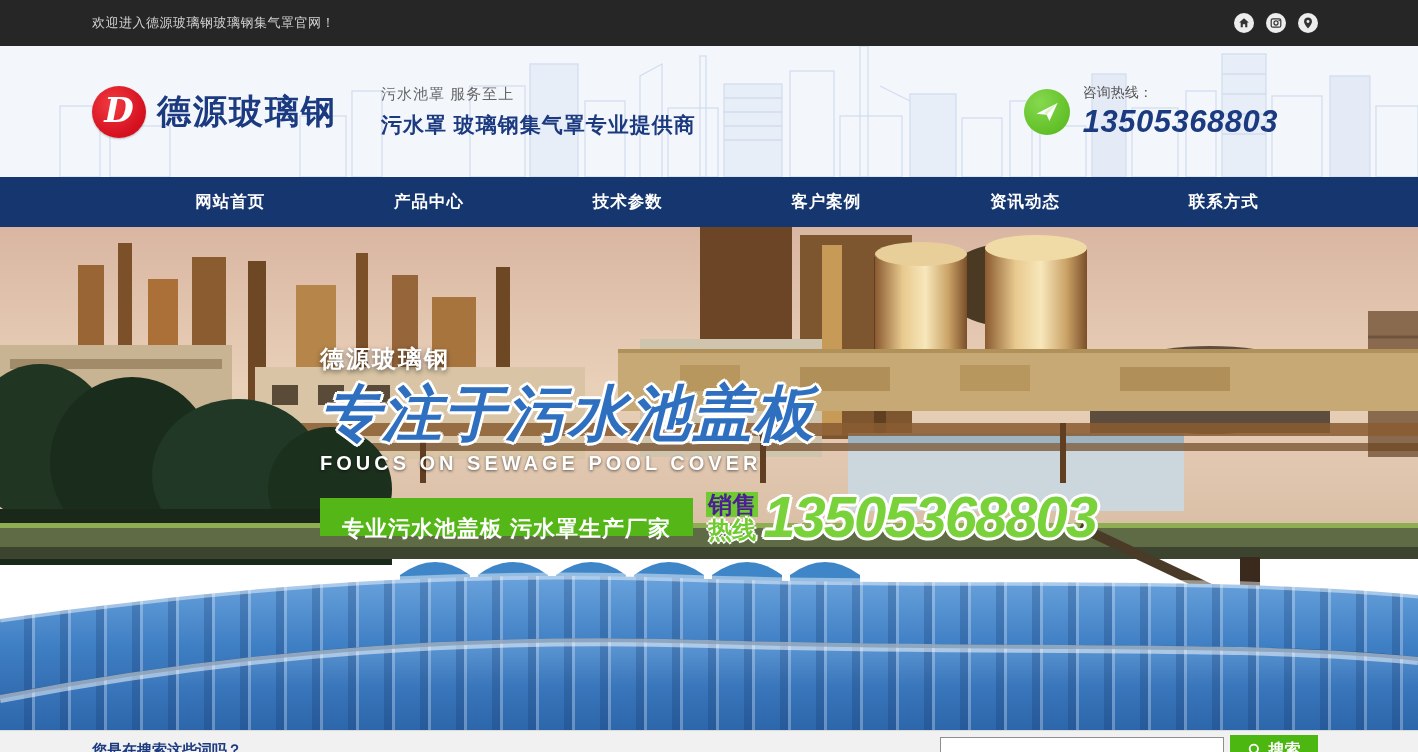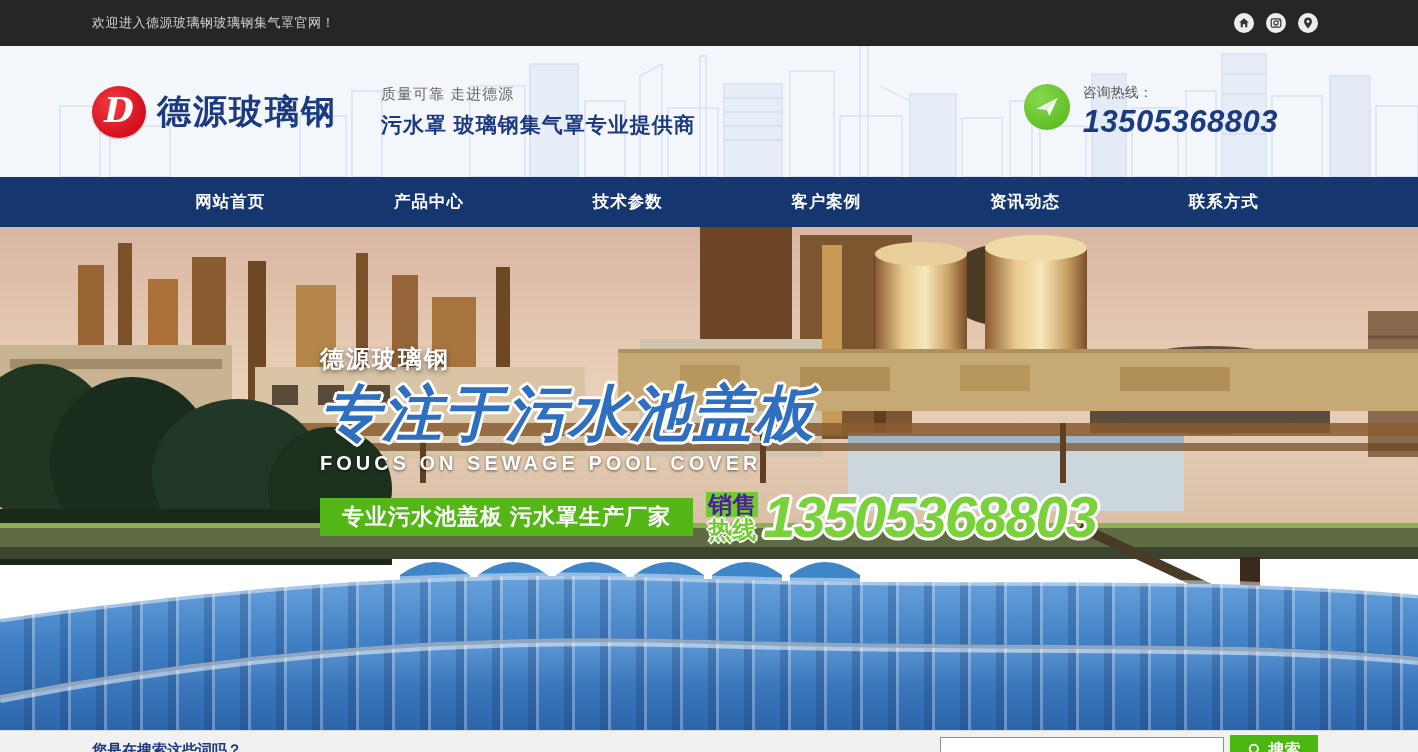--- a/index.html
+++ b/index.html
@@ -26,21 +26,21 @@
                 background:radial-gradient(circle at 38% 35%, #f13b41, #d40f1e 70%);
                 display:flex; align-items:center; justify-content:center;
                 box-shadow:0 1px 2px rgba(0,0,0,.25); }
   .logo-badge span { font-family:"DejaVu Serif","Liberation Serif",serif;
                      font-style:italic; font-weight:bold; font-size:34px; color:#fff;
                      transform:translateY(-2px); }
   .logo-name { font-size:34px; font-weight:bold; color:#1c3a80; letter-spacing:2px; }
   .slogan { margin-left:44px; }
   .slogan-1 { font-size:15px; color:#666; margin-bottom:7px; letter-spacing:1px; }
   .slogan-2 { font-size:21px; font-weight:bold; color:#1c3a80; letter-spacing:1px; }
-  .hotline { margin-left:auto; display:flex; align-items:flex-start; gap:13px; }
+  .hotline { margin-left:auto; display:flex; align-items:center; gap:13px; }
   .plane-circle { width:46px; height:46px; border-radius:50%;
                   background:radial-gradient(circle at 35% 30%, #86d94e, #5fbe25 75%);
                   display:flex; align-items:center; justify-content:center; }
   .hotline-label { font-size:14px; color:#555; margin-bottom:2px; }
   .hotline-number { font-size:31px; font-weight:bold; font-style:italic; color:#1c3a80;
                     letter-spacing:0.5px; }
 
   
   .nav { height:50px; background:#16366f;padding-left:36px; }
   .nav ul { list-style:none; display:flex; height:100%; margin:0 95px; }
@@ -55,21 +55,21 @@
   .hero-brand { color:#fff; font-size:24px; font-weight:bold; letter-spacing:2px;
                 text-shadow:0 2px 5px rgba(0,0,0,.55); }
   .hero-headline { margin-top:8px; font-size:60px; font-weight:800; font-style:italic;
                    color:#2e6fc0; letter-spacing:2px; line-height:1.02;
                    text-shadow:-3px 0 0 #fff,3px 0 0 #fff,0 -3px 0 #fff,0 3px 0 #fff,
                                -2px -2px 0 #fff,2px -2px 0 #fff,-2px 2px 0 #fff,2px 2px 0 #fff; }
   .hero-en { margin-top:8px; font-size:20px; font-weight:bold; color:#fff;
              letter-spacing:4px; text-shadow:0 1px 3px rgba(0,0,0,.6); }
   .hero-tagrow { margin-top:13px; display:flex; align-items:center; }
   .hero-tagbar { background:#55b717; color:#fff; font-size:22px; font-weight:bold;
-                 height:38px; line-height:38px; padding:0 22px; letter-spacing:1px; }
+                 height:38px; line-height:38px; padding:12px 22px; letter-spacing:1px; }
   .sales-label { margin-left:13px; text-align:center; font-weight:800; font-size:24px;
                  line-height:1.05; }
   .sales-label .top { display:block; background:#6fcb30; color:#4c1d95; padding:0 2px; }
   .sales-label .bottom { display:block; color:#6fcb30;
                  text-shadow:-2px 0 0 #fff,2px 0 0 #fff,0 -2px 0 #fff,0 2px 0 #fff; }
   .sales-number { margin-left:5px; font-size:58px; font-weight:800; font-style:italic;
                   color:#79d23a; letter-spacing:-2px; line-height:1;
                   text-shadow:-3px 0 0 #fff,3px 0 0 #fff,0 -3px 0 #fff,0 3px 0 #fff,
                               -2px -2px 0 #fff,2px -2px 0 #fff,-2px 2px 0 #fff,2px 2px 0 #fff; }
 
@@ -155,21 +155,21 @@
       </g>
     </svg>
     <div class="header-inner">
       <div class="logo">
         <span class="logo-badge">
           <span>D</span>
         </span>
         <span class="logo-name">德源玻璃钢</span>
       </div>
       <div class="slogan">
-        <div class="slogan-1">质量可靠 走进德源</div>
+        <div class="slogan-1">污水池罩 服务至上</div>
         <div class="slogan-2">污水罩 玻璃钢集气罩专业提供商</div>
       </div>
       <div class="hotline">
         <span class="plane-circle">
           <svg width="26" height="26" viewBox="0 0 32 32">
               <path d="M3 18 L29 5 L19 27 L15.5 19.5 Z" fill="#fff"></path>
               <path d="M15.5 19.5 L29 5 L12.5 16.5 Z" fill="#d9f2c8"></path>
             </svg>
         </span>
         <div>

